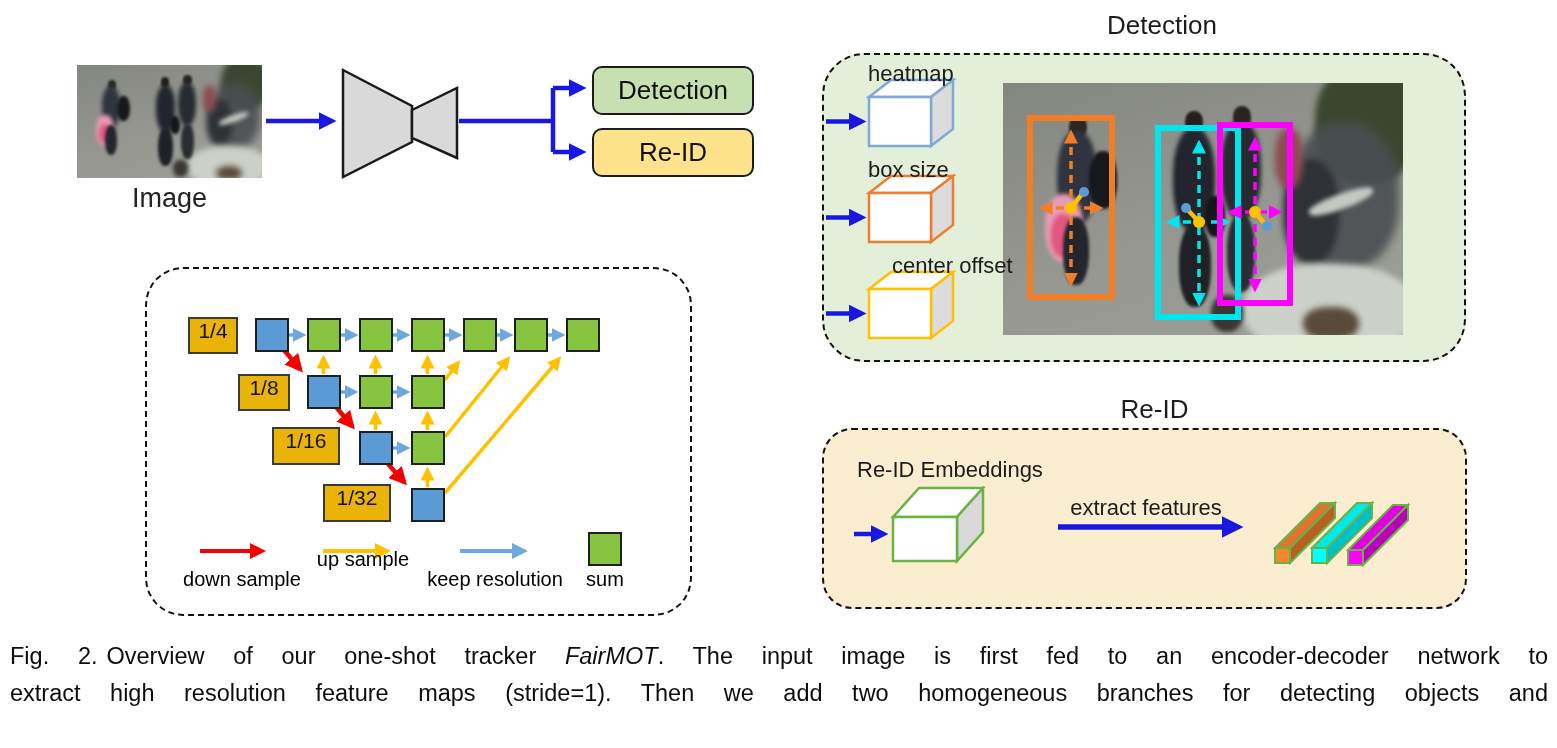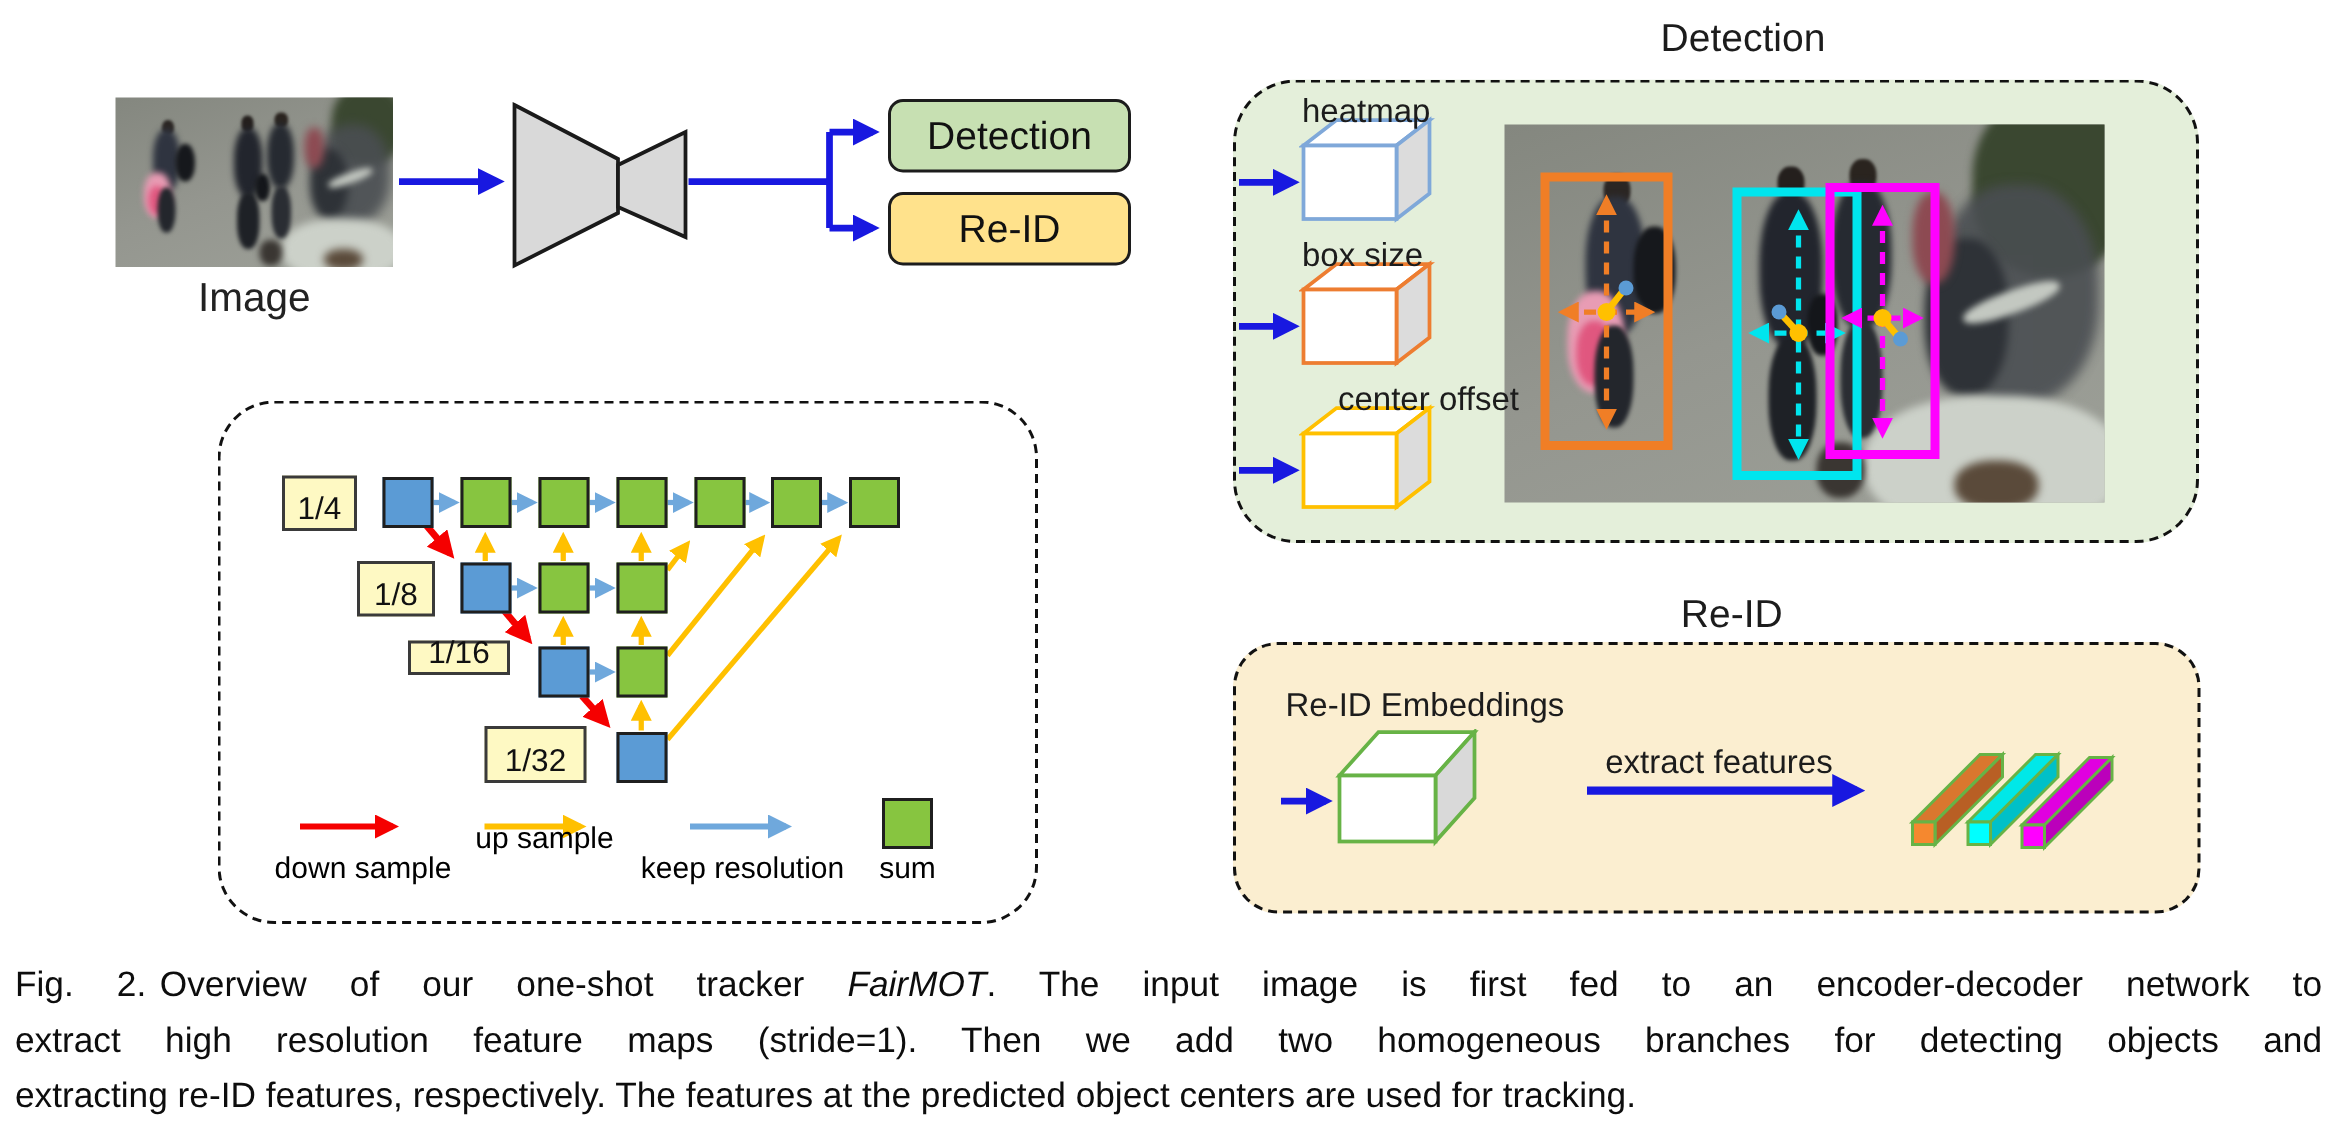--- a/index.html
+++ b/index.html
@@ -15,22 +15,22 @@
   
   .flownode{position:absolute;width:158px;height:45px;border:2.5px solid #1c1c1c;border-radius:10px;
             display:flex;align-items:center;justify-content:center;font-size:26px;color:#111;z-index:2;}
   .flownode.det{background:#C7E0B2;}
   .flownode.reid{background:#FFE28C;}
   .caplabel{position:absolute;font-size:27px;color:#222;text-align:center;z-index:2;}
   
   .nsq{position:absolute;width:34px;height:34px;border:2px solid #1f1f1f;box-sizing:border-box;z-index:2;}
   .nsq.blue{background:#5B9BD5;}
   .nsq.green{background:#87C540;}
-  .slab{position:absolute;background:#fef9c3;border:2px solid #3a3a3a;box-sizing:border-box;
-        display:flex;align-items:flex-end;justify-content:center;font-size:21px;color:#111;z-index:2;}
+  .slab{position:absolute;background:#eab308;border:2px solid #3a3a3a;box-sizing:border-box;
+        display:flex;align-items:flex-start;justify-content:center;font-size:21px;color:#111;z-index:2;}
   .legtext{position:absolute;font-size:20px;color:#000000;text-align:center;z-index:2;}
   
   .headlabel{position:absolute;font-size:22px;color:#1c1c1c;z-index:2;}
   
   .photo{position:absolute;overflow:hidden;background:linear-gradient(160deg,#84877f 0%,#94968f 50%,#9da098 100%);z-index:1;}
   .photo .blob{position:absolute;border-radius:45%;}
   .b-bush{top:-8%;right:-4%;width:26%;height:48%;background:#3a4730;filter:blur(3px);}
   .b-bike1{top:16%;right:1%;width:27%;height:58%;background:#4a4e52;filter:blur(4px);opacity:.9;}
   .b-bike2{top:30%;right:16%;width:14%;height:42%;background:#2e3237;filter:blur(3px);}
   .b-red{top:18%;right:25%;width:7%;height:24%;background:#8d4a52;filter:blur(3px);}
@@ -102,21 +102,21 @@
     </div>
 
   <div class="panel enc"></div>
 
   <div class="slab" style="left:188px;top:317px;width:50px;height:37px;">
       <span>1/4</span>
     </div>
   <div class="slab" style="left:238px;top:374px;width:52px;height:37px;">
       <span>1/8</span>
     </div>
-  <div class="slab" style="left:272px;top:427px;width:68px;height:23px;">
+  <div class="slab" style="left:272px;top:427px;width:68px;height:38px;">
       <span>1/16</span>
     </div>
   <div class="slab" style="left:323px;top:484px;width:68px;height:38px;">
       <span>1/32</span>
     </div>
 
   <div class="nsq blue" style="left:255px;top:318px;"></div>
   <div class="nsq green" style="left:307px;top:318px;"></div>
   <div class="nsq green" style="left:359px;top:318px;"></div>
   <div class="nsq green" style="left:411px;top:318px;"></div>
@@ -314,16 +314,15 @@
       <line x1="388" y1="464" x2="404" y2="482" marker-end="url(#ar)"></line>
       <line x1="200" y1="551" x2="262" y2="551" stroke-width="4" marker-end="url(#ar)"></line>
     </g>
   </svg>
 
   <div class="caption">
     <div class="cap-line cap-just">
       <span class="cap-tag">Fig. 2.</span><span>Overview of our one-shot tracker </span><i>FairMOT</i><span>. The input image is first fed to an encoder-decoder network to</span>
     </div>
     <div class="cap-line cap-just">extract high resolution feature maps (stride=1). Then we add two homogeneous branches for detecting objects and</div>
-    <div class="cap-line">extracting re-ID features, respectively. The features at the predicted object centers are used for tracking.</div>
   </div>
 
 </div>
 
 </body></html>

